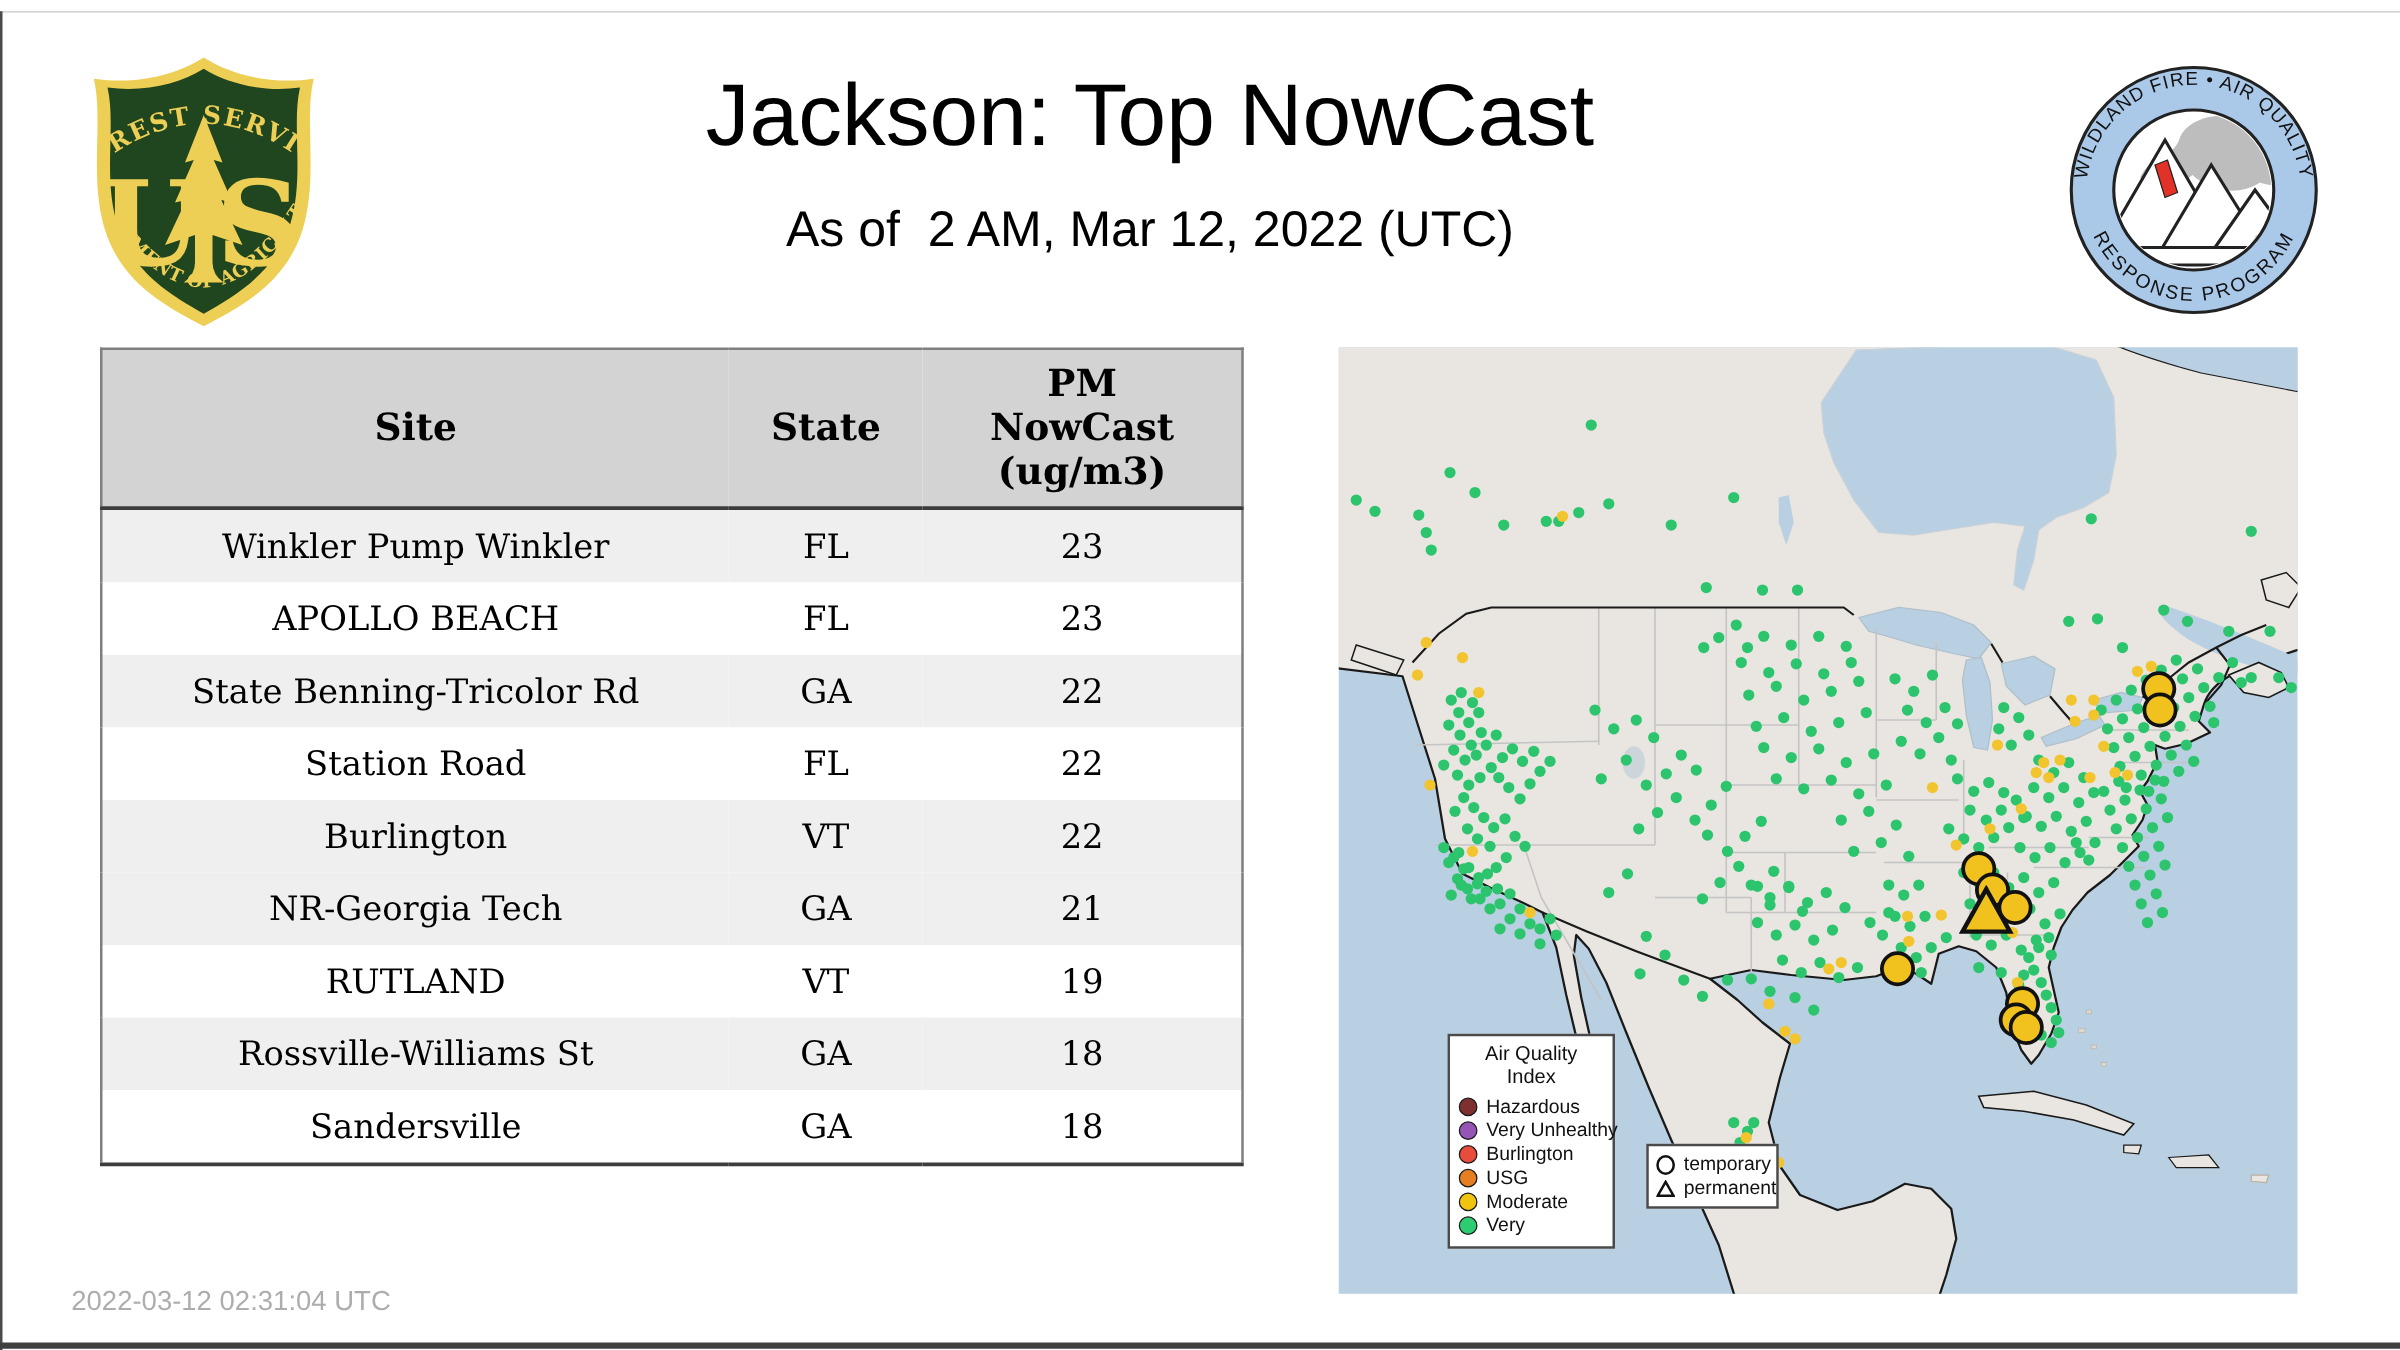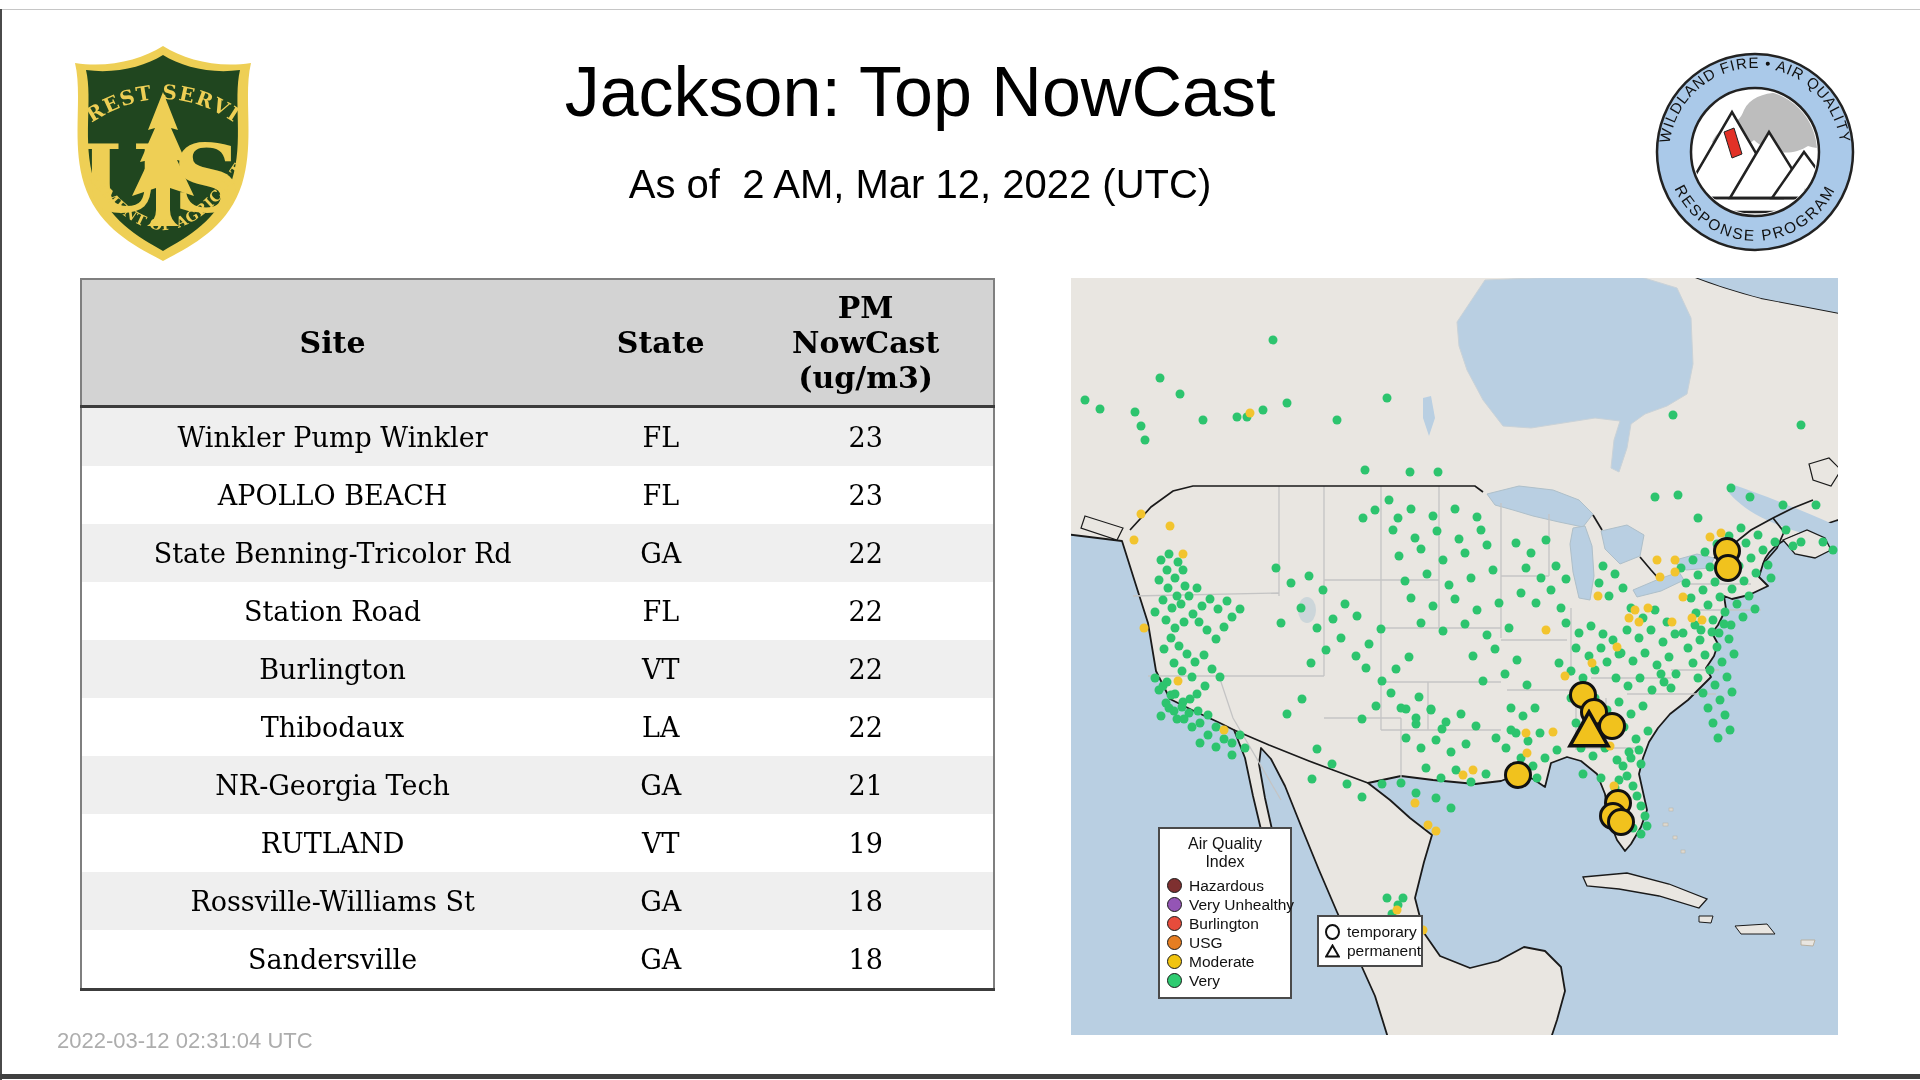--- a/index.html
+++ b/index.html
@@ -135,25 +135,20 @@
           <td>22</td>
         </tr>
         <tr class="even">
           <td>Station Road</td>
           <td>FL</td>
           <td>22</td>
         </tr>
         <tr class="odd">
           <td>Burlington</td>
           <td>VT</td>
-          <td>22</td>
-        </tr>
-        <tr class="even">
-          <td>Thibodaux</td>
-          <td>LA</td>
           <td>22</td>
         </tr>
         <tr class="odd">
           <td>NR-Georgia Tech</td>
           <td>GA</td>
           <td>21</td>
         </tr>
         <tr class="even">
           <td>RUTLAND</td>
           <td>VT</td>

